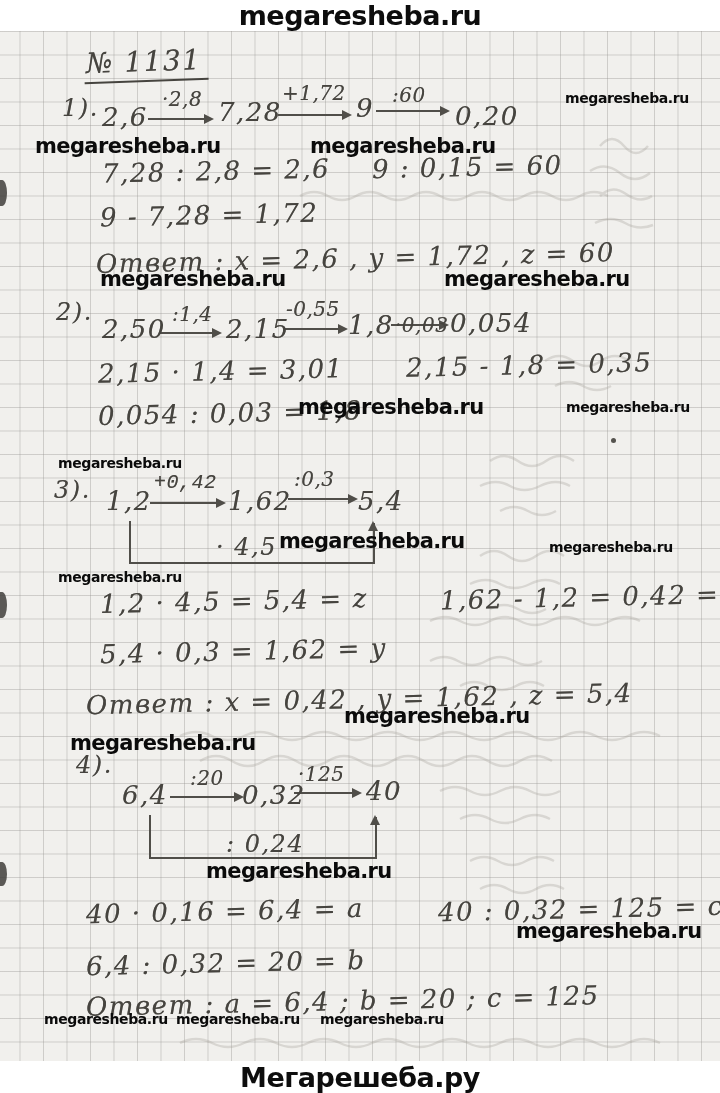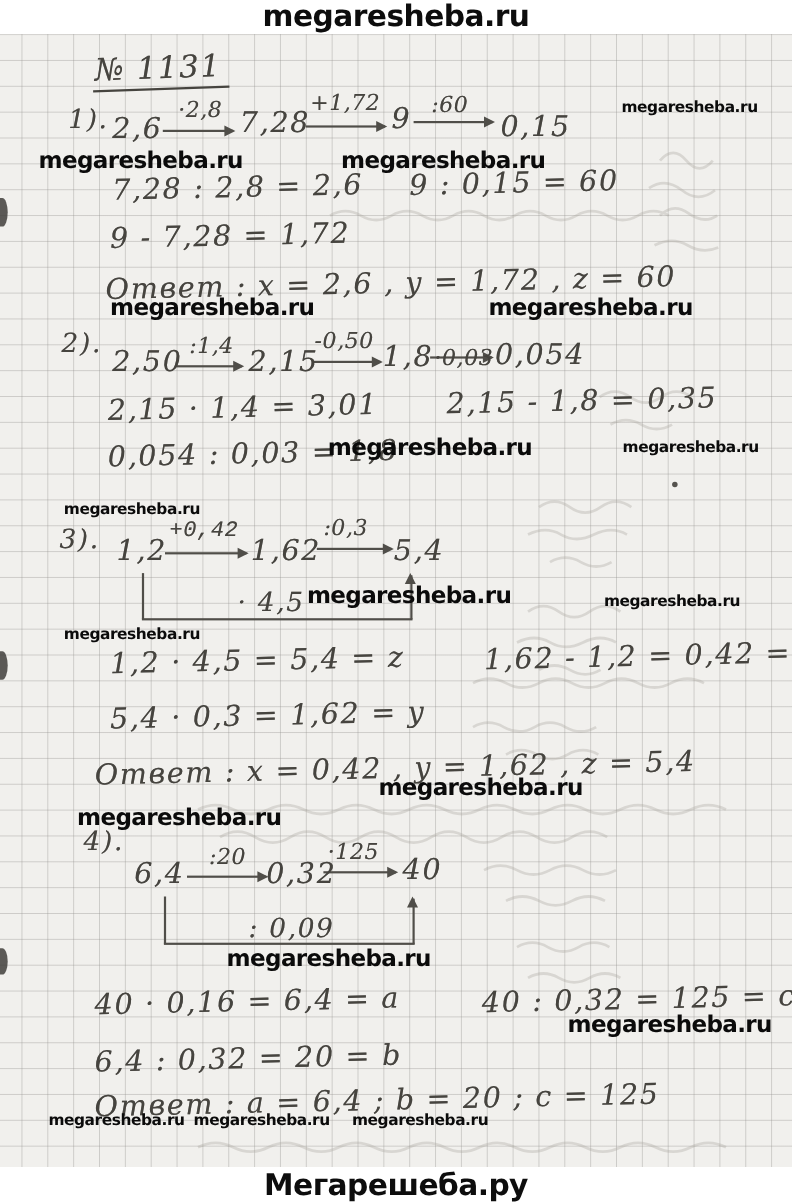--- a/index.html
+++ b/index.html
@@ -98,41 +98,41 @@
   <span class="hw plabel" style="left:62px;top:63px;">1).</span>
   <span class="hw" style="left:102px;top:71px;">2,6</span>
   <div class="arr" style="left:148px;top:87px;width:64px;"></div>
   <span class="hw small" style="left:162px;top:56px;">·2,8</span>
   <span class="hw" style="left:218px;top:66px;">7,28</span>
   <div class="arr" style="left:278px;top:83px;width:72px;"></div>
   <span class="hw small" style="left:282px;top:50px;">+1,72</span>
   <span class="hw" style="left:356px;top:62px;">9</span>
   <div class="arr" style="left:376px;top:79px;width:72px;"></div>
   <span class="hw small" style="left:392px;top:52px;">:60</span>
-  <span class="hw" style="left:455px;top:70px;">0,15</span>
+  <span class="hw" style="left:455px;top:70px;">0,20</span>
 
   <span class="wm sm" style="left:565px;top:59px;">megaresheba.ru</span>
   <span class="wm big" style="left:35px;top:103px;">megaresheba.ru</span>
   <span class="wm big" style="left:310px;top:103px;">megaresheba.ru</span>
 
   <span class="hw tilt" style="left:102px;top:125px;">7,28 : 2,8 = 2,6</span>
   <span class="hw tilt" style="left:372px;top:121px;">9 : 0,15 = 60</span>
   <span class="hw tilt" style="left:100px;top:169px;">9 - 7,28 = 1,72</span>
   <span class="hw tilt" style="left:96px;top:212px;">Ответ : x = 2,6 ,   y = 1,72 ,   z = 60</span>
 
   <span class="wm big" style="left:100px;top:236px;">megaresheba.ru</span>
   <span class="wm big" style="left:444px;top:236px;">megaresheba.ru</span>
 
   <span class="hw plabel" style="left:56px;top:267px;">2).</span>
   <span class="hw" style="left:102px;top:283px;">2,50</span>
   <div class="arr" style="left:160px;top:301px;width:60px;"></div>
   <span class="hw small" style="left:172px;top:271px;">:1,4</span>
   <span class="hw" style="left:226px;top:283px;">2,15</span>
   <div class="arr" style="left:284px;top:297px;width:62px;"></div>
-  <span class="hw small" style="left:286px;top:266px;">-0,50</span>
+  <span class="hw small" style="left:286px;top:266px;">-0,55</span>
   <span class="hw" style="left:348px;top:279px;">1,8</span>
   <div class="arr" style="left:391px;top:293px;width:56px;"></div>
   <span class="hw small" style="left:395px;top:262px;margin-top:20px;">·0,03</span>
   <span class="hw" style="left:450px;top:277px;">0,054</span>
 
   <span class="hw tilt" style="left:98px;top:325px;">2,15 · 1,4 = 3,01</span>
   <span class="hw tilt" style="left:406px;top:319px;">2,15 - 1,8 = 0,35</span>
   <span class="hw tilt" style="left:98px;top:367px;">0,054 : 0,03 = 1,8</span>
   <span class="wm big" style="left:298px;top:364px;">megaresheba.ru</span>
   <span class="wm sm" style="left:566px;top:368px;">megaresheba.ru</span>
@@ -169,21 +169,21 @@
   <div class="arr" style="left:170px;top:765px;width:72px;"></div>
   <span class="hw small" style="left:190px;top:735px;">:20</span>
   <span class="hw" style="left:242px;top:749px;">0,32</span>
   <div class="arr" style="left:294px;top:761px;width:66px;"></div>
   <span class="hw small" style="left:298px;top:731px;">·125</span>
   <span class="hw" style="left:366px;top:745px;">40</span>
 
   <div class="vline" style="left:149px;top:784px;height:43px;"></div>
   <div class="hline" style="left:149px;top:826px;width:228px;"></div>
   <div class="uparr" style="left:375px;top:786px;height:41px;"></div>
-  <span class="hw plabel" style="left:226px;top:799px;">: 0,09</span>
+  <span class="hw plabel" style="left:226px;top:799px;">: 0,24</span>
 
   <span class="wm big" style="left:206px;top:828px;">megaresheba.ru</span>
 
   <span class="hw tilt" style="left:86px;top:865px;">40 · 0,16 = 6,4 = a</span>
   <span class="hw tilt" style="left:438px;top:863px;">40 : 0,32 = 125 = c</span>
   <span class="wm big" style="left:516px;top:888px;">megaresheba.ru</span>
   <span class="hw tilt" style="left:86px;top:917px;">6,4 : 0,32 = 20 = b</span>
   <span class="hw tilt" style="left:86px;top:955px;">Ответ : a = 6,4 ;  b = 20 ;  c = 125</span>
 
   <span class="wm sm" style="left:44px;top:980px;">megaresheba.ru</span>

